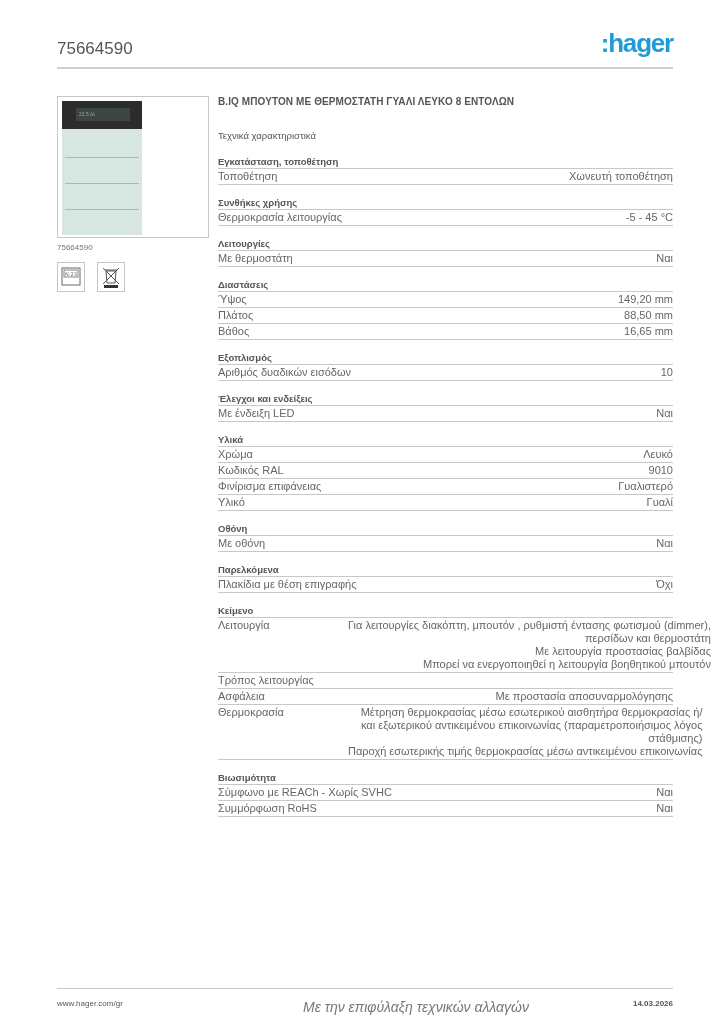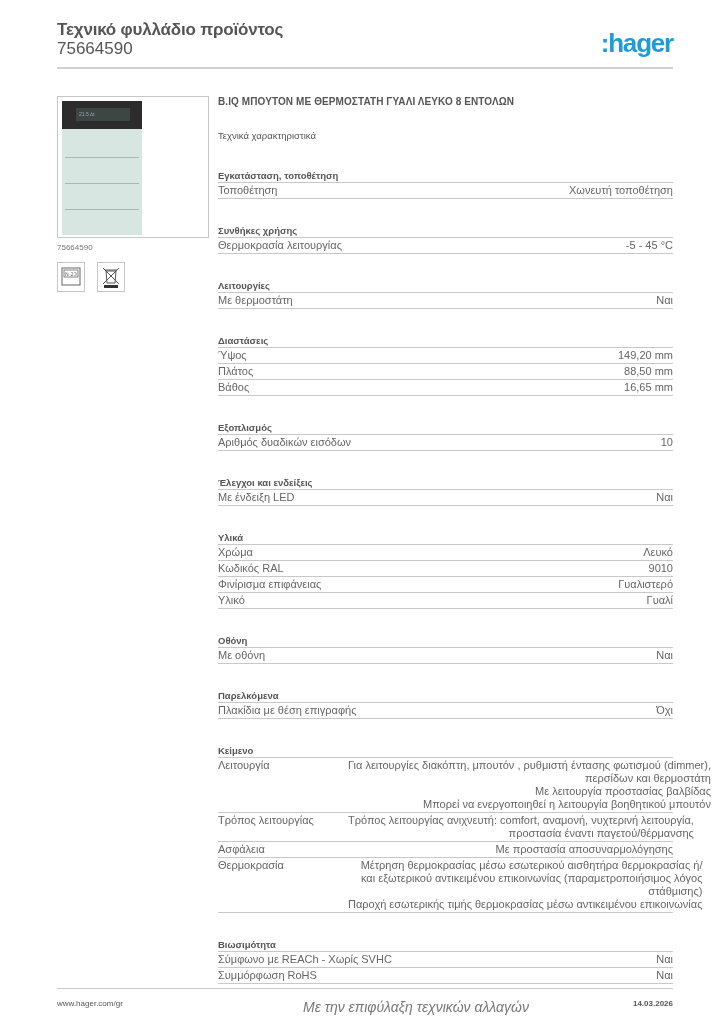--- a/index.html
+++ b/index.html
@@ -60,21 +60,21 @@
     .content {
       position: absolute; left: 218px; top: 96px; width: 455px;
     }
     .product-name {
       font-size: 10px; font-weight: bold; color: #555; height: 14px; line-height: 12px;
       letter-spacing: 0.1px;
     }
     .specs-title {
       margin-top: 20px; font-size: 9.5px; font-weight: normal; color: #555; height: 14px;
     }
-    .section { margin-top: 25px; }
+    .section { margin-top: 11px; }
     .section-header {
       font-size: 9.5px; font-weight: bold; color: #555;
       line-height: 13px; border-bottom: 1px solid #c8c8c8;
     }
     .row {
       display: flex; justify-content: space-between; align-items: flex-start;
       font-size: 11px; color: #666; line-height: 13px;
       border-bottom: 1px solid #c8c8c8; padding: 1px 0 1px 0;
     }
     .row .label { flex: 0 0 130px; white-space: nowrap; }
@@ -93,21 +93,20 @@
       position: absolute; left: 303px; top: 999px; font-size: 14px; color: #777; font-style: italic;
     }
     .footer-right {
       position: absolute; right: 51px; top: 999px; font-size: 8px; font-weight: bold; color: #555;
     }
   </style>
 </head>
 <body>
 
 <div class="header">
-  <div class="doc-title">Τεχνικό φυλλάδιο προϊόντος</div>
   <div class="doc-number">75664590</div>
   <div class="logo">:hager</div>
 </div>
 <div class="header-rule"></div>
 
 <div class="product-frame">
   <div class="product-device">
     <div class="device-display">
       <div class="device-display-screen">21.5  ∆t</div>
     </div>
@@ -237,24 +236,20 @@
       <span class="label">Λειτουργία</span>
       <span class="value">
         <div>Για λειτουργίες διακόπτη, μπουτόν , ρυθμιστή έντασης φωτισμού (dimmer),</div>
         <div>περσίδων και θερμοστάτη</div>
         <div>Με λειτουργία προστασίας βαλβίδας</div>
         <div>Μπορεί να ενεργοποιηθεί η λειτουργία βοηθητικού μπουτόν</div>
       </span>
     </div>
     <div class="row">
       <span class="label">Τρόπος λειτουργίας</span>
-      <span class="value">
-        <div>Τρόπος λειτουργίας ανιχνευτή: comfort, αναμονή, νυχτερινή λειτουργία,</div>
-        <div>προστασία έναντι παγετού/θέρμανσης</div>
-      </span>
     </div>
     <div class="row">
       <span class="label">Ασφάλεια</span>
       <span class="value single">Με προστασία αποσυναρμολόγησης</span>
     </div>
     <div class="row">
       <span class="label">Θερμοκρασία</span>
       <span class="value">
         <div>Μέτρηση θερμοκρασίας μέσω εσωτερικού αισθητήρα θερμοκρασίας ή/</div>
         <div>και εξωτερικού αντικειμένου επικοινωνίας (παραμετροποιήσιμος λόγος</div>

